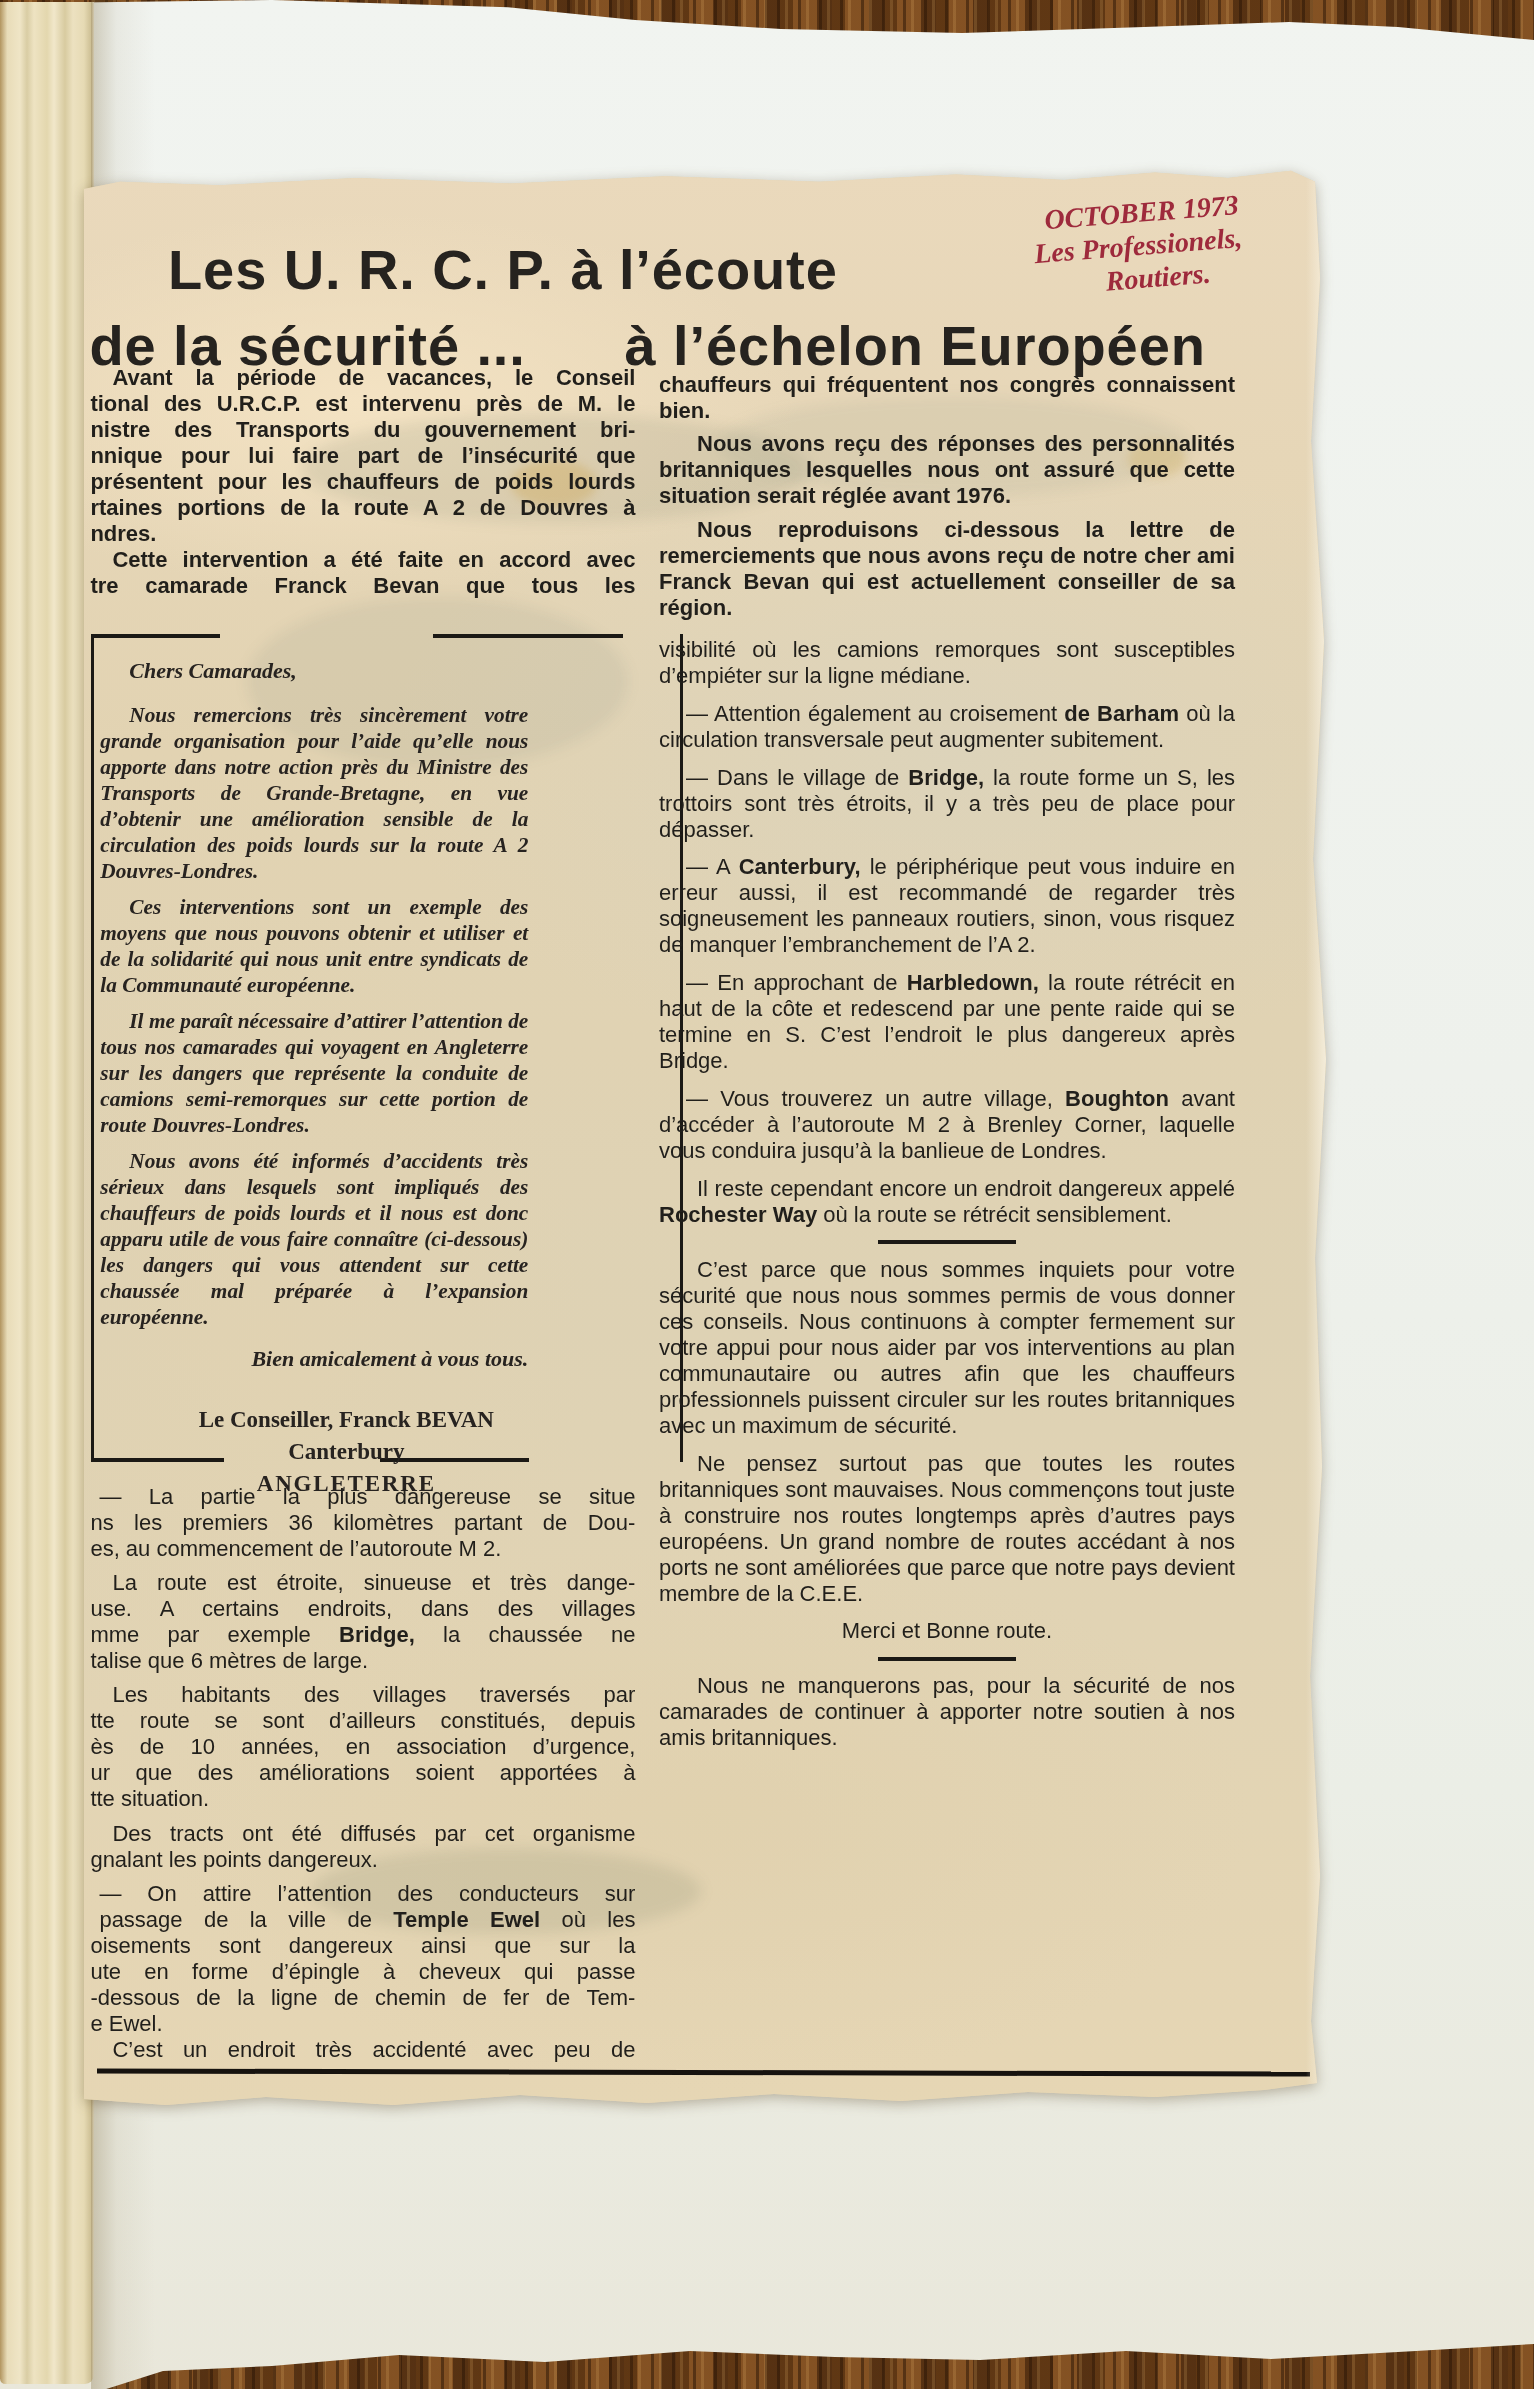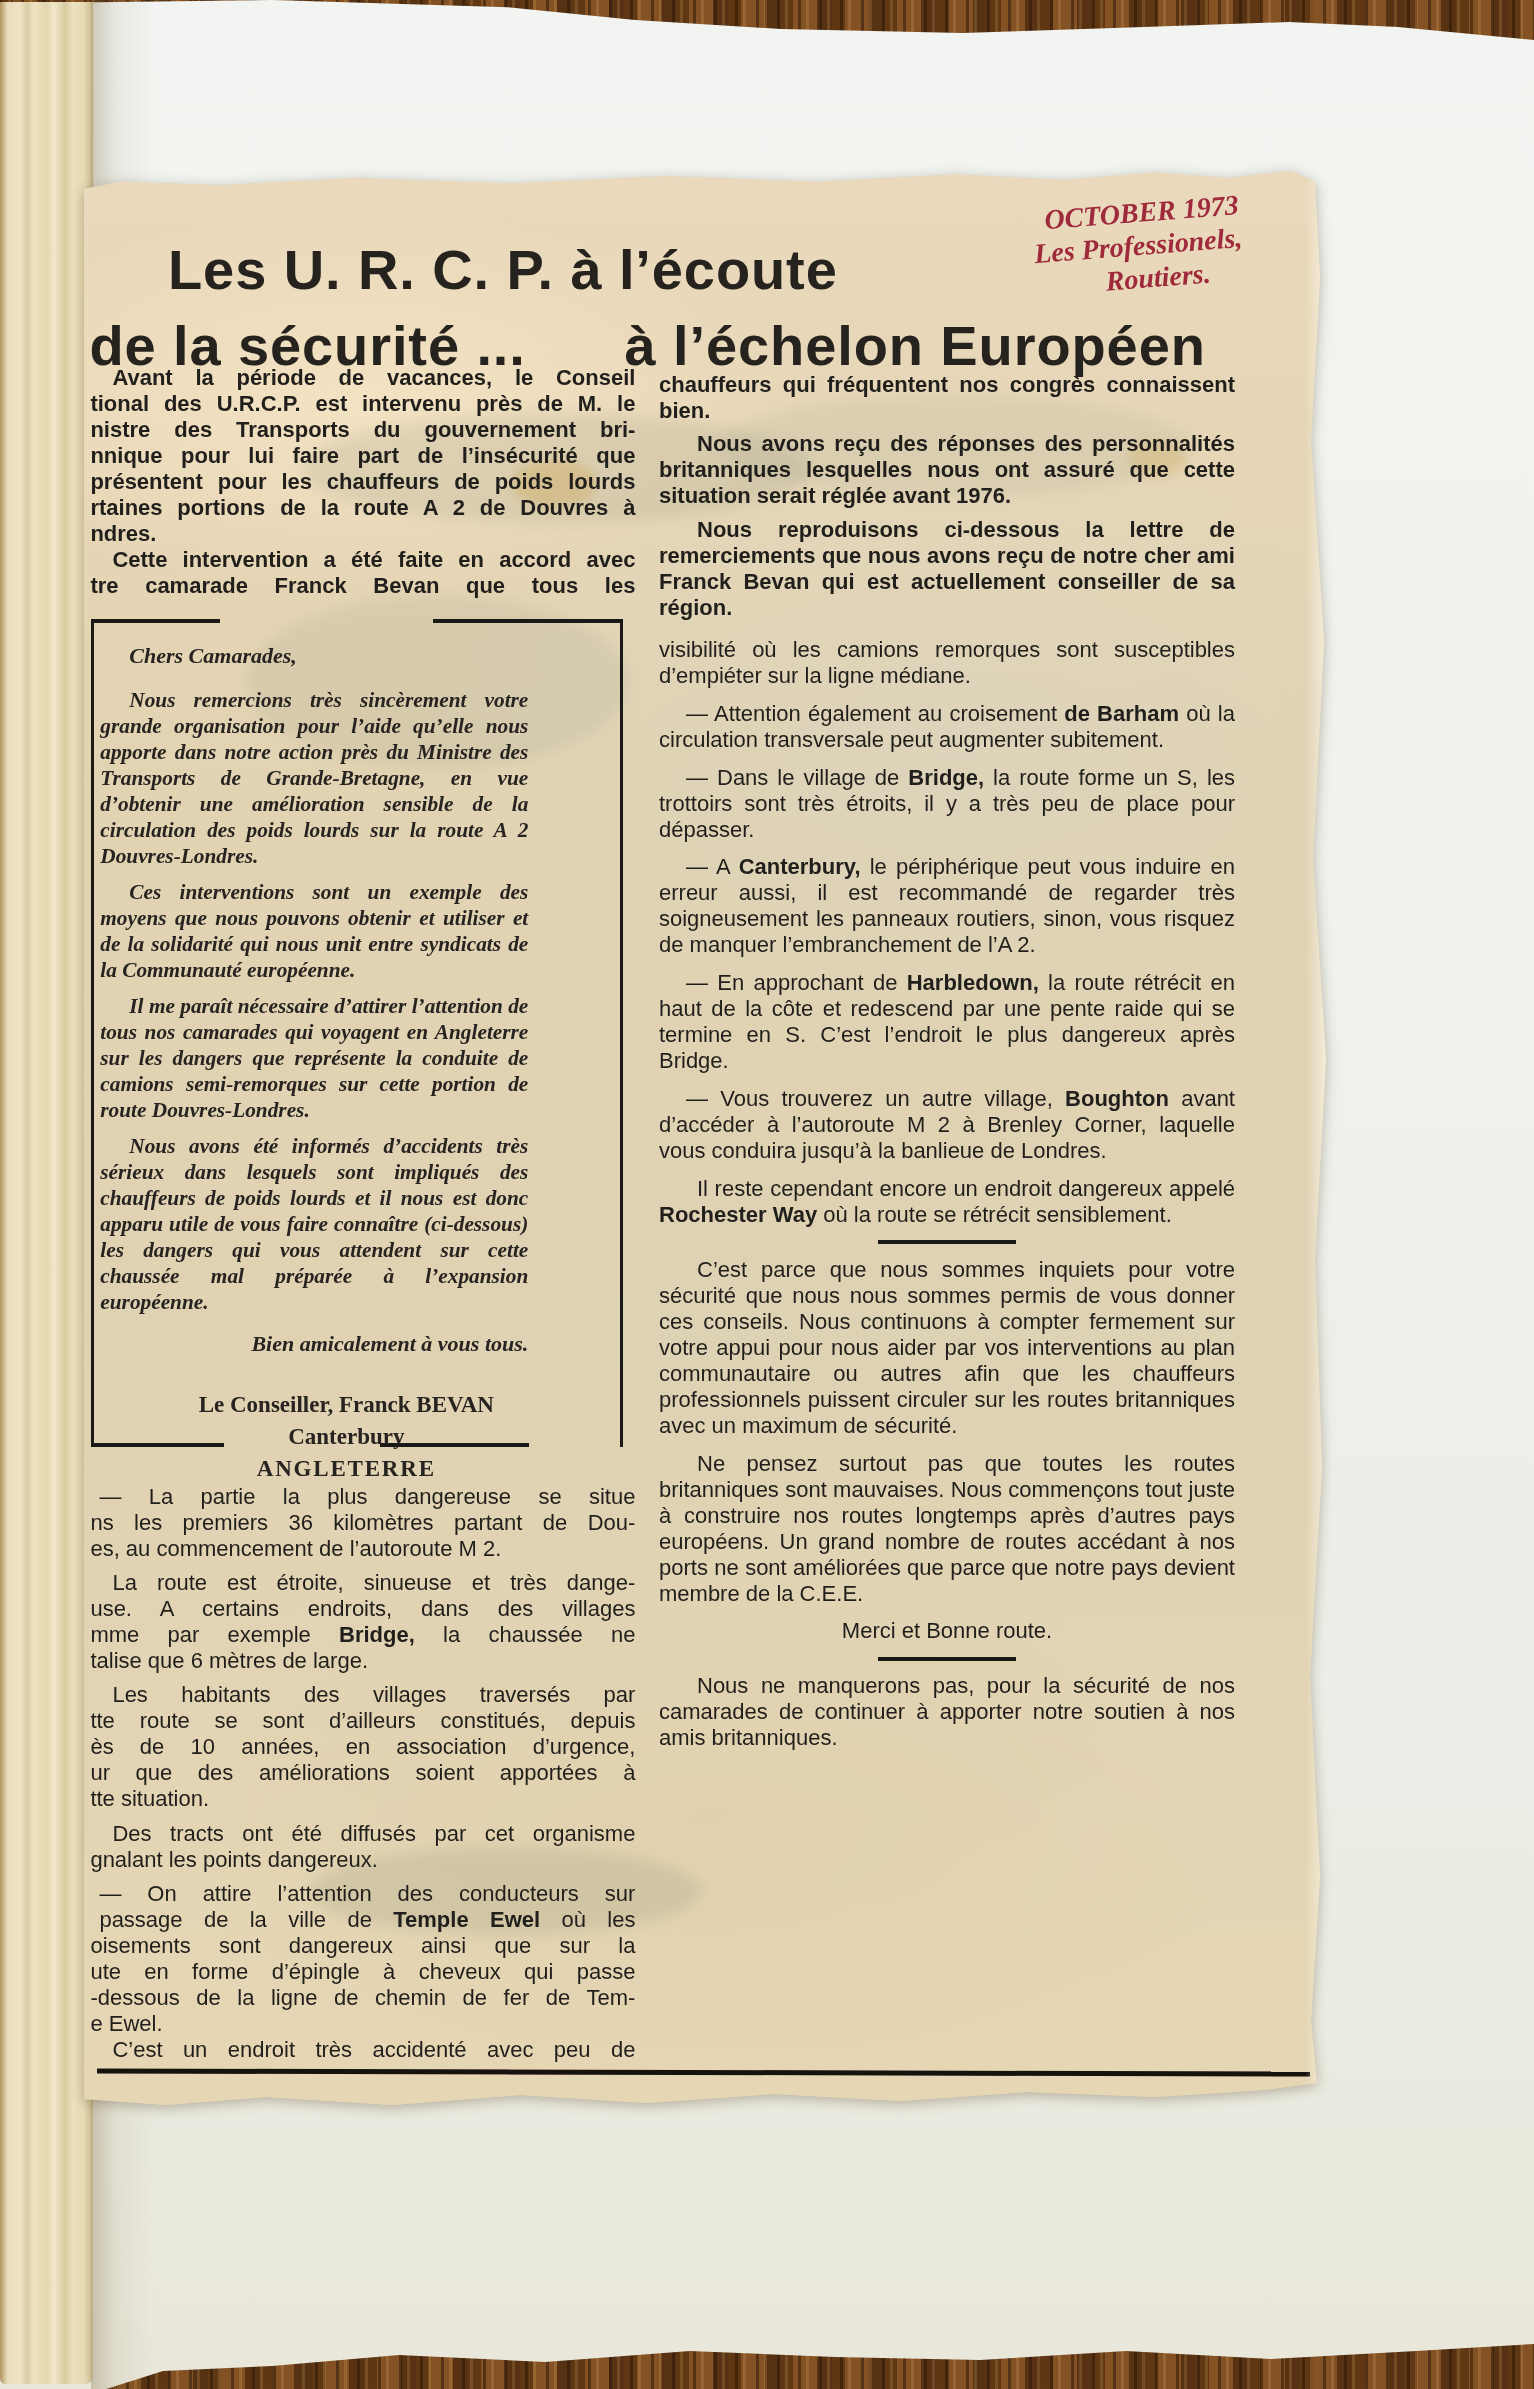--- a/index.html
+++ b/index.html
@@ -81,21 +81,21 @@
 
   #right-main{left:575px;top:468px;width:576px;text-align:justify;}
   #right-main p{margin:0 0 11.8px 0;}
   #right-main p.dash{text-indent:27px;}
   #right-main p.norm{text-indent:38px;}
   #right-main p.center{text-align:center;text-indent:0;margin:3.6px 0 5.4px 0;}
   #right-main p.bold{font-weight:normal;margin-top:12px;}
   .hr{width:138px;height:3.6px;background:#1b1915;margin:12.7px auto;}
 
   
-  #letter-box{position:absolute;left:7.3px;top:450px;width:532px;height:828px;
+  #letter-box{position:absolute;left:7.3px;top:465px;width:592px;height:828px;
     font-family:"Liberation Serif",serif;color:#272320;}
   .lb{position:absolute;background:#1b1915;}
   .lb-tl{left:0;top:0;width:129px;height:3.6px;}
   .lb-tr{left:342px;top:0;width:190px;height:3.6px;}
   .lb-bl{left:0;bottom:0;width:133px;height:3.6px;}
   .lb-br{left:289px;bottom:0;width:149px;height:3.6px;}
   .lb-r{right:0;top:0;width:3.6px;height:100%;}
   .lb-l{left:0;top:0;width:2.7px;height:100%;}
   #letter-inner{position:absolute;left:9px;top:23.6px;width:428px;}
   #letter-salutation{font-style:italic;font-weight:bold;font-size:22px;padding-left:29px;margin-bottom:18px;}

